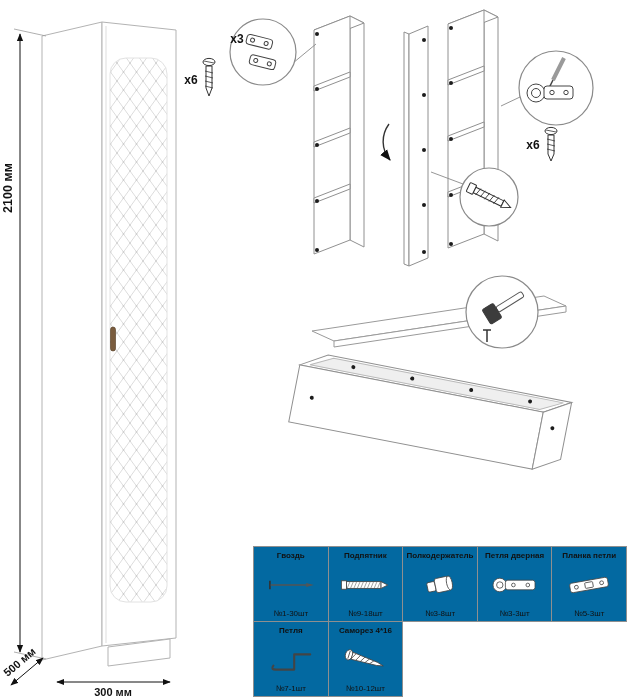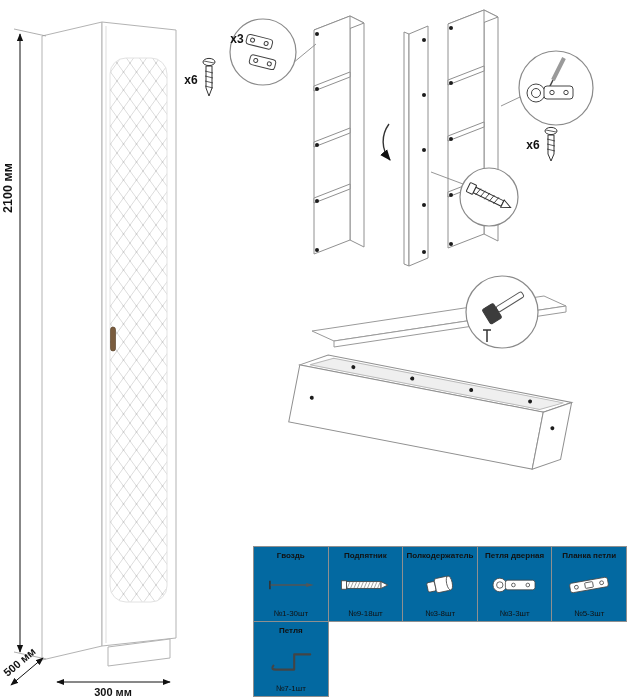--- a/index.html
+++ b/index.html
@@ -293,16 +293,34 @@
 
 
       <div class="pt-cell">
         <div class="pt-name">Петля</div>
         <svg class="pt-icon" width="54" height="24" viewBox="0 0 64 30">
           <path d="M10,22 Q6,27 13,27 L36,27 L36,8 L56,8" fill="none" stroke="#444" stroke-width="2.6" stroke-linecap="round" stroke-linejoin="round"></path>
         </svg>
         <div class="pt-qty">№7-1шт</div>
       </div>
 
+      <div class="pt-cell">
+        <div class="pt-name">Саморез 4*16</div>
+        <svg class="pt-icon" width="54" height="24" viewBox="0 0 64 30">
+          <g transform="rotate(18 32 15)">
+            <ellipse cx="11" cy="15" rx="4.5" ry="6.5" fill="#fff" stroke="#444"></ellipse>
+            <line x1="11" y1="10" x2="11" y2="20" stroke="#444"></line>
+            <polygon points="15,10.5 48,13 56,15 48,17 15,19.5" fill="#fff" stroke="#444"></polygon>
+            <g stroke="#444" stroke-width="0.9">
+              <line x1="19" y1="11" x2="15" y2="19"></line>
+                <line x1="25" y1="11" x2="21" y2="19"></line>
+              <line x1="31" y1="11.5" x2="27" y2="18.5"></line>
+                <line x1="37" y1="12" x2="33" y2="18"></line>
+              <line x1="43" y1="12.5" x2="39" y2="17.5"></line>
+            </g>
+          </g>
+        </svg>
+        <div class="pt-qty">№10-12шт</div>
+      </div>
     </div>
   </div>
 
 </div>
 
 </body></html>

